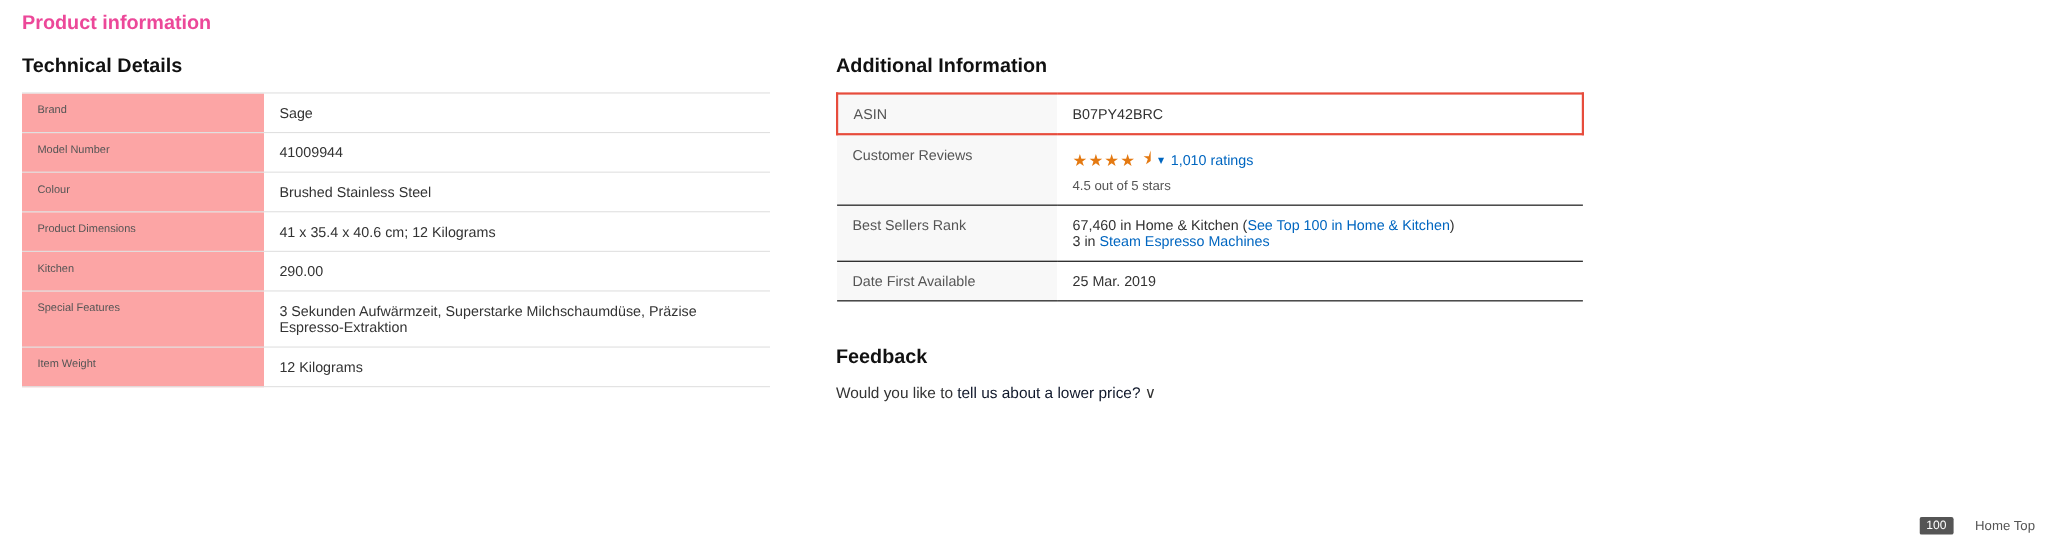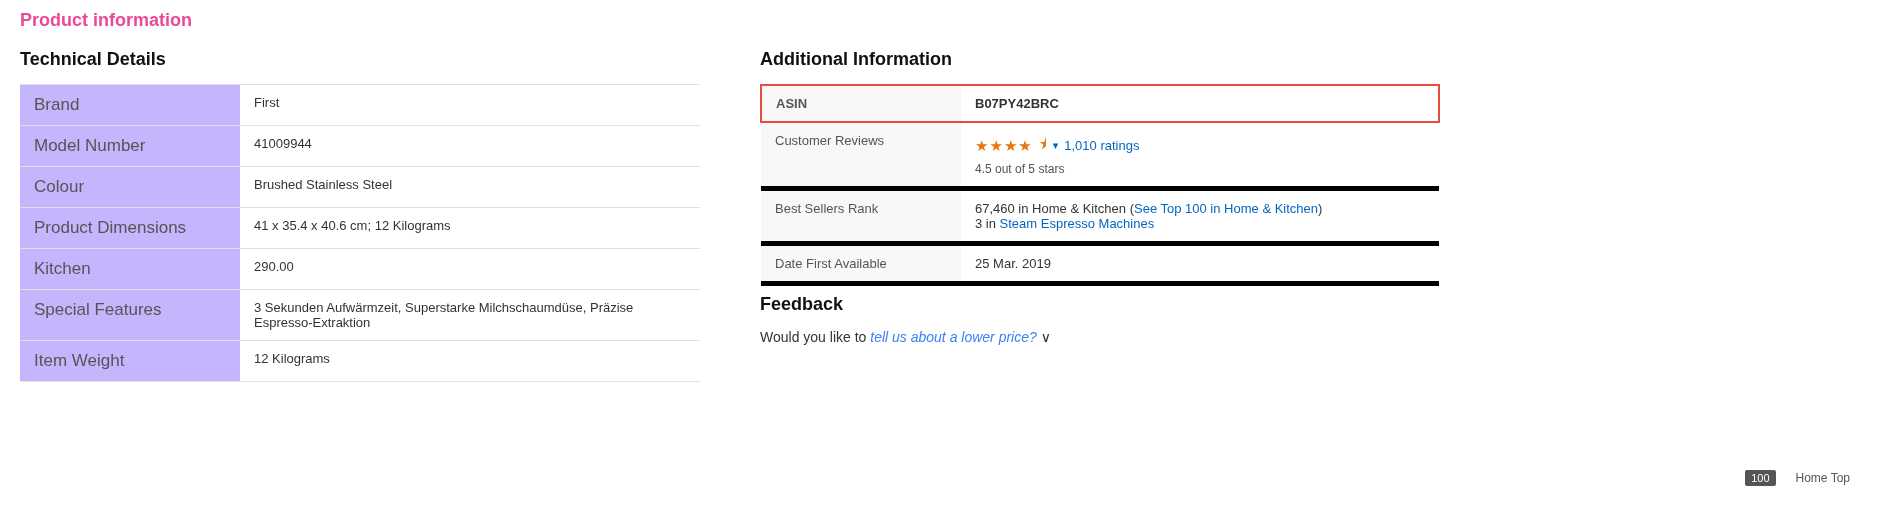--- a/index.html
+++ b/index.html
@@ -52,44 +52,43 @@
     .tech-table tr:first-child {
       border-top: 1px solid #e0e0e0;
     }
 
     .tech-table td {
       padding: 10px 14px;
       vertical-align: top;
     }
 
     .tech-table td:first-child {
-      background: #c4b5fd;
+      background: #fca5a5;
       color: #555;
       width: 220px;
-      font-size: 17px;
+      font-size: 10px;
     }
 
     .tech-table td:last-child {
       font-size: 13px;
       color: #333;
     }
 
     
     .info-table {
       width: 100%;
       border-collapse: collapse;
     }
 
     .info-table tr {
-      border-bottom: 5px solid #000000;
+      border-bottom: 1px solid #000000;
     }
 
     .asin-row {
       border: 2px solid #e74c3c !important;
-      font-weight: bold;
     }
 
     .info-table td {
       padding: 10px 14px;
       vertical-align: top;
       font-size: 13px;
     }
 
     .info-table td:first-child {
       background: #f8f8f8;
@@ -133,33 +132,32 @@
       color: #555;
       font-size: 12px;
     }
 
     .rank-link {
       color: #0066c0;
       text-decoration: none;
     }
 
     .feedback-section {
-      margin-top: 8px;
+      margin-top: 40px;
     }
 
     .feedback-text {
       font-size: 14px;
       color: #333;
     }
 
     .feedback-link {
-      color: #3b82f6;
+      color: #0f172a;
       text-decoration: none;
       font-weight: normal;
-      font-style: italic;
     }
 
     .scroll-top-area {
       position: fixed;
       right: 30px;
       bottom: 20px;
       display: flex;
       flex-direction: column;
       align-items: center;
       font-size: 12px;
@@ -190,21 +188,21 @@
 <div class="page-title">Product information</div>
 
 <div class="main-layout">
 
   <div class="left-section">
     <div class="section-title">Technical Details</div>
     <table class="tech-table">
       <tbody id="tech-tbody">
       <tr>
             <td>Brand</td>
-            <td>First</td>
+            <td>Sage</td>
           </tr>
           <tr>
             <td>Model Number</td>
             <td>41009944</td>
           </tr>
           <tr>
             <td>Colour</td>
             <td>Brushed Stainless Steel</td>
           </tr>
           <tr>

